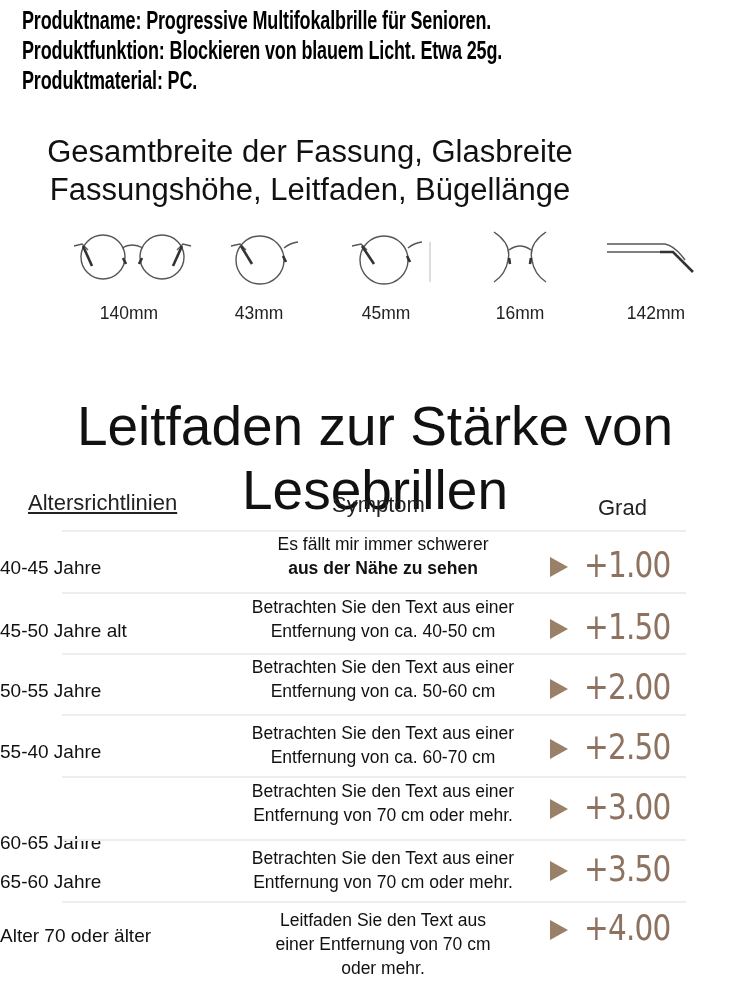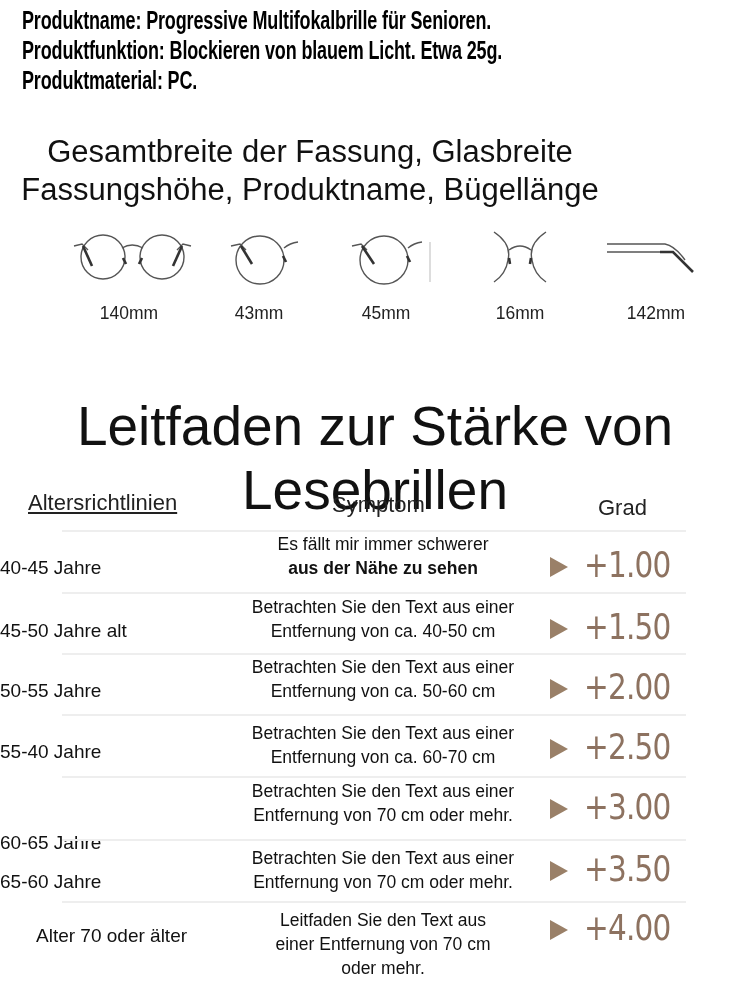--- a/index.html
+++ b/index.html
@@ -18,21 +18,21 @@
   .grade { position: absolute; left: 584px; font-size: 36px; color: #8d7260; font-family: "DejaVu Sans", sans-serif; font-weight: normal; transform: scaleX(0.82); transform-origin: left center; letter-spacing: -1px; }
 </style>
 </head>
 <body>
 
 <div class="spec" style="top:6px;">Produktname: Progressive Multifokalbrille für Senioren.</div>
 <div class="spec" style="top:36px;">Produktfunktion: Blockieren von blauem Licht. Etwa 25g.</div>
 <div class="spec" style="top:66px;">Produktmaterial: PC.</div>
 
 <div class="subtitle" style="top:134px;">Gesamtbreite der Fassung, Glasbreite</div>
-<div class="subtitle" style="top:172px;">Fassungshöhe, Produktname, Bügellänge</div>
+<div class="subtitle" style="top:172px;">Fassungshöhe, Leitfaden, Bügellänge</div>
 
 <svg class="icon" style="left:70px;" width="125" height="56" viewBox="0 0 125 56">
   <g fill="none" stroke="#555" stroke-width="1.4">
     <circle cx="33" cy="27" r="22"></circle>
     <circle cx="92" cy="27" r="22"></circle>
     <path d="M52 18 Q62 12 73 18"></path>
     <path d="M4 16 L12 14 L18 20"></path>
       <path d="M121 16 L113 14 L107 20"></path>
   </g>
   <g stroke="#333" stroke-width="2.6" fill="none">
@@ -148,19 +148,19 @@
 <div class="row" style="top:846px;">
   <div class="age" style="top:25px;">65-60 Jahre</div>
   <div class="sym" style="top:0px;">Betrachten Sie den Text aus einer</div>
   <div class="sym" style="top:24px;">Entfernung von 70 cm oder mehr.</div>
   <div class="arrow" style="top:15px;"></div>
   <div class="grade" style="top:2px;">+3.50</div>
 </div>
 <div class="row-line" style="top:901px;"></div>
 
 <div class="row" style="top:908px;">
-  <div class="age" style="top:17px;padding-left:36px;">Alter 70 oder älter</div>
+  <div class="age" style="top:17px;">Alter 70 oder älter</div>
   <div class="sym" style="top:0px;">Leitfaden Sie den Text aus</div>
   <div class="sym" style="top:24px;">einer Entfernung von 70 cm</div>
   <div class="sym" style="top:48px;">oder mehr.</div>
   <div class="arrow" style="top:12px;"></div>
   <div class="grade" style="top:-1px;">+4.00</div>
 </div>
 
 </body></html>

